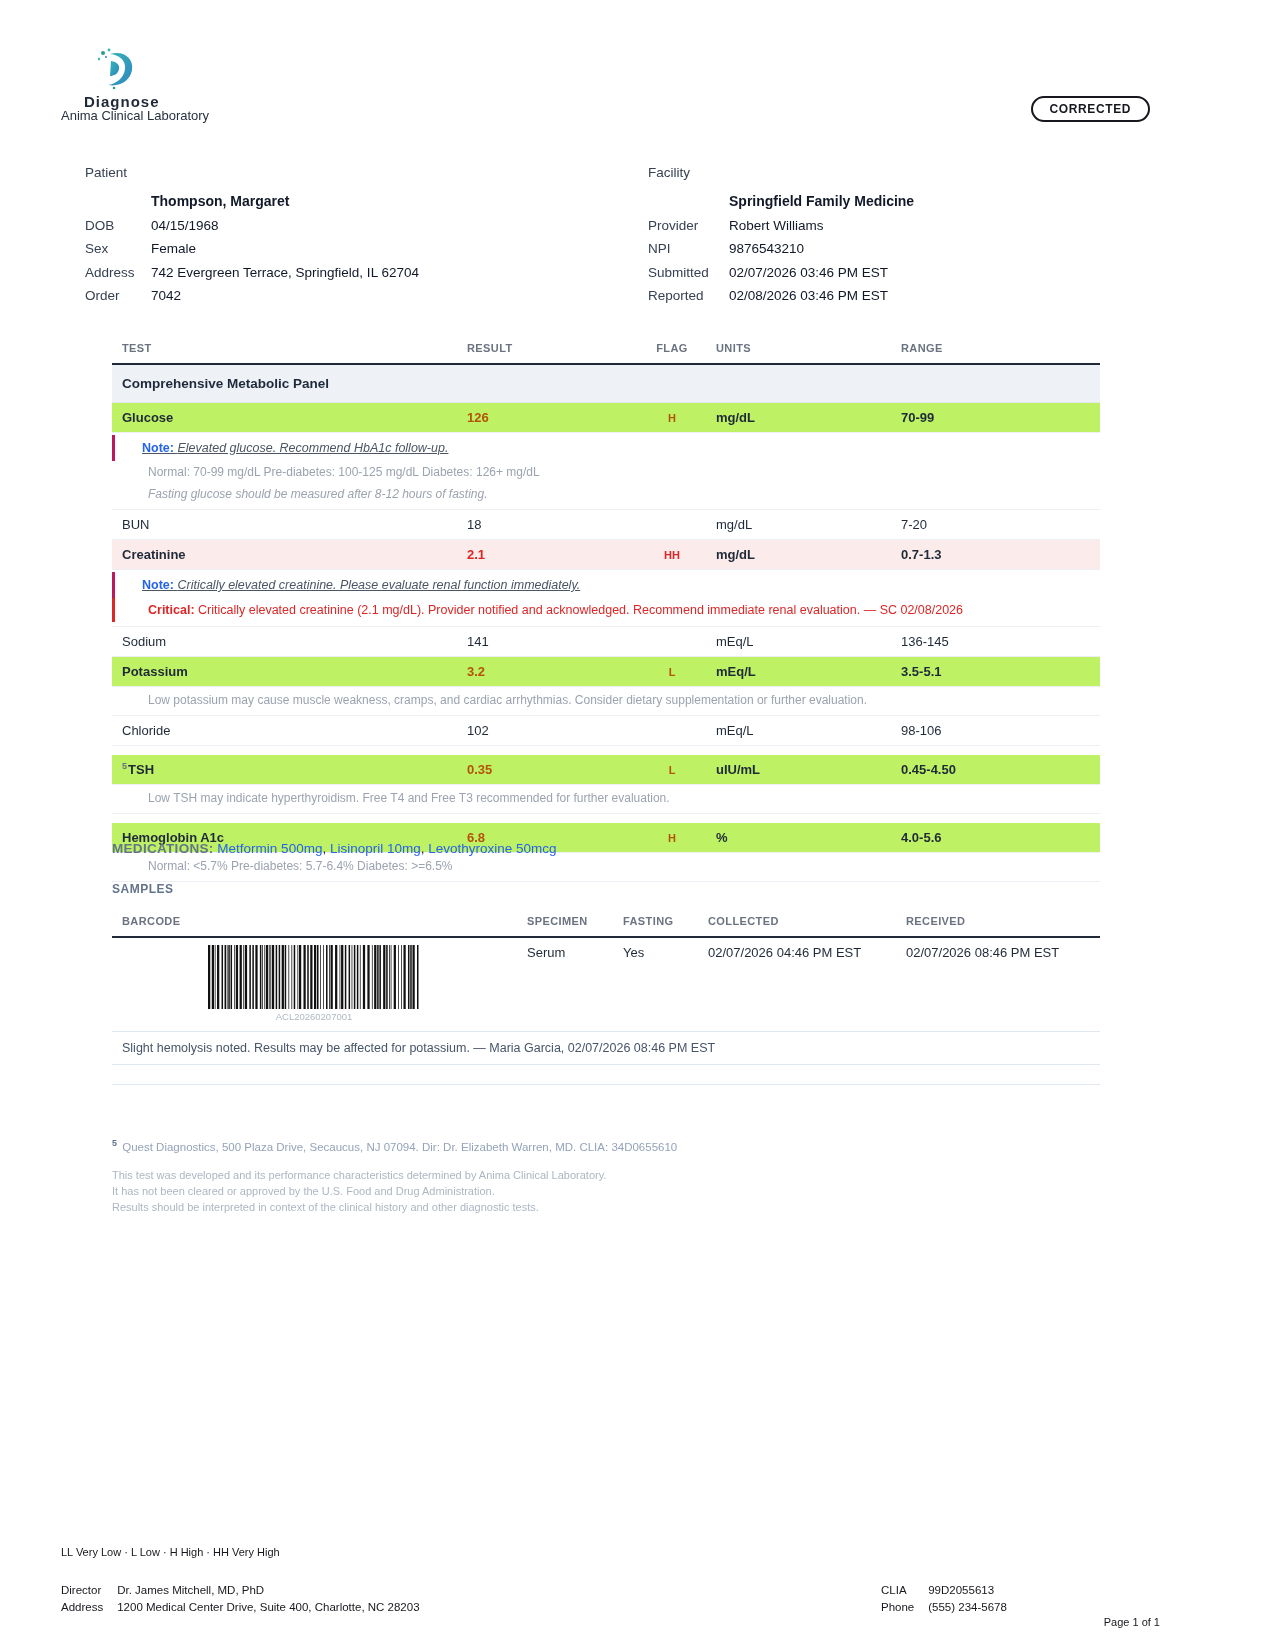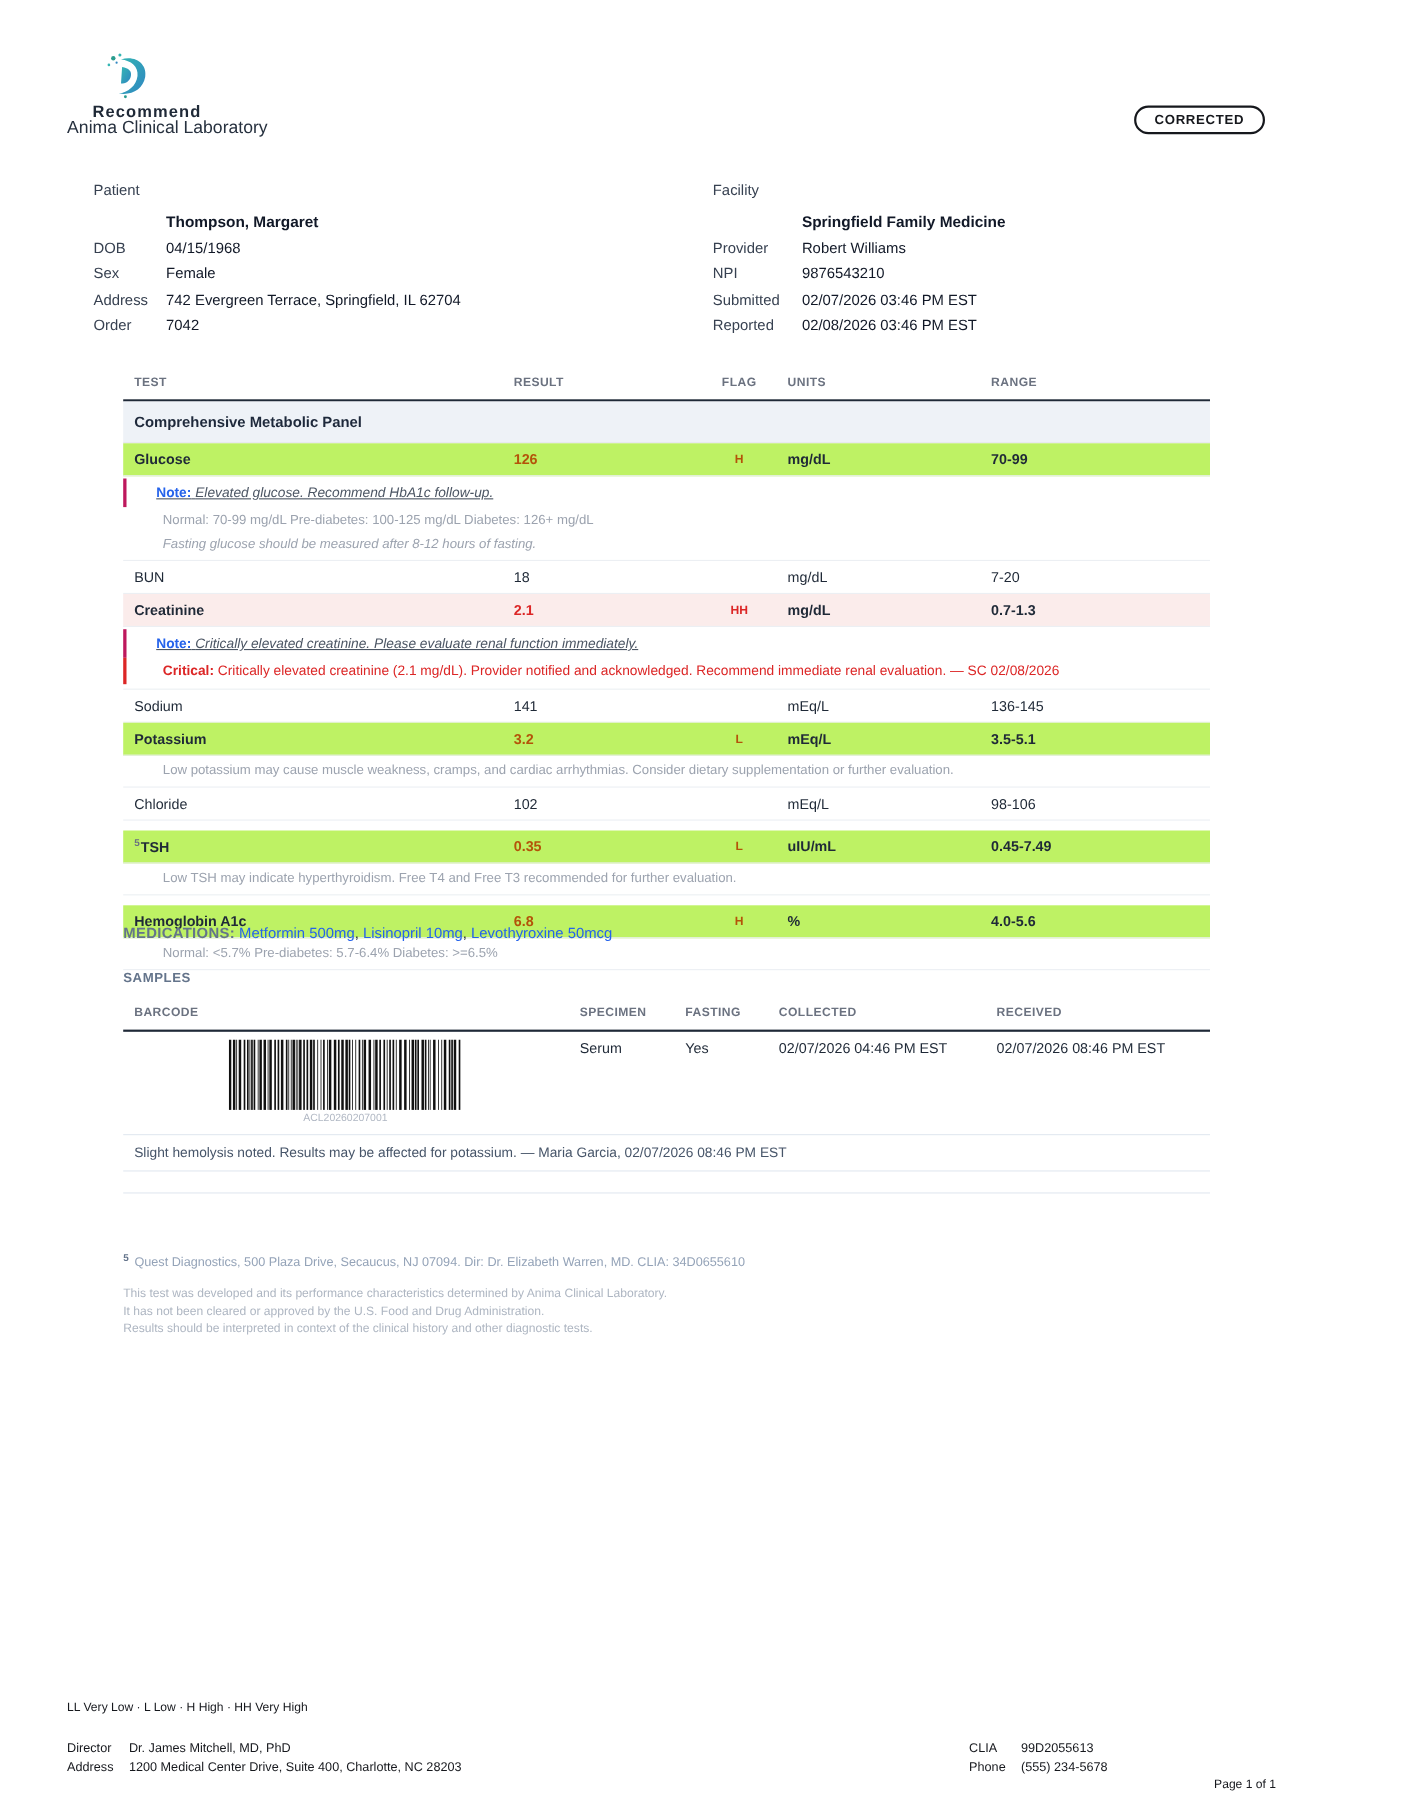--- a/index.html
+++ b/index.html
@@ -8,21 +8,21 @@
     width:1275px; height:1650px; position:relative;
     font-family:"Liberation Sans", sans-serif;
     color:#1f2937; font-size:13px;
   }
   #doc { position:relative; width:1275px; height:1650px; overflow:hidden; background:#fff; }
 
   
   .logo-block { position:absolute; left:84px; top:46px; width:120px; }
   .logo-icon { display:block; margin-left:10px; }
   .logo-word { font-weight:700; font-size:15px; letter-spacing:1px; color:#1f2937; margin-top:1px; }
-  .lab-name { position:absolute; left:61px; top:108px; font-size:16px; color:#27313f; }
+  .lab-name { position:absolute; left:61px; top:108px; font-size:13px; color:#27313f; }
   .badge {
     position:absolute; top:96px; right:125px;
     border:2px solid #16181d; border-radius:15px;
     padding:4px 17px; font-weight:700; font-size:12px; letter-spacing:.6px; color:#16181d;
     background:#fff;
   }
 
   
   .info { position:absolute; left:85px; top:161px; width:1090px; display:flex; }
   .info-left { width:563px; }
@@ -121,21 +121,21 @@
       </defs>
       <path d="M16 8 C30 4 40 13 38 24 C36 35 26 41 14 39 C22 38 30 32 31 23 C32 14 25 9 16 8 Z" fill="url(#lg)"></path>
       <path d="M15 12 C24 12 29 17 28 23 C27 30 21 34 13 33 L14 12 Z" fill="#ffffff" opacity="0.85"></path>
       <path d="M17 15 C23 16 26 19 25 23 C24 28 20 30 16 30 Z" fill="url(#lg)"></path>
       <circle cx="9" cy="7" r="2" fill="#2a9d8f"></circle>
       <circle cx="15" cy="4" r="1.4" fill="#35b6b4"></circle>
       <circle cx="5" cy="13" r="1.2" fill="#35b6b4"></circle>
       <circle cx="12" cy="11" r="1" fill="#2f86c1"></circle>
       <circle cx="20" cy="42" r="1.3" fill="#2a9d8f"></circle>
     </svg>
-    <div class="logo-word">Recommend</div>
+    <div class="logo-word">Diagnose</div>
   </div>
   <div class="lab-name">Anima Clinical Laboratory</div>
   <div class="badge">CORRECTED</div>
 
   <div class="info">
     <div class="info-left">
       <div class="info-row">
         <span class="lbl">Patient</span>
         <span class="val strong">Thompson, Margaret</span>
       </div>
@@ -260,21 +260,21 @@
       <span class="c5">98-106</span>
     </div>
 
     <div class="gap"></div>
 
     <div class="trow warn">
       <span class="c1"><span class="sup">5</span><span>TSH</span></span>
       <span class="c2 res-warn">0.35</span>
       <span class="c3 flag warn">L</span>
       <span class="c4">uIU/mL</span>
-      <span class="c5">0.45-7.49</span>
+      <span class="c5">0.45-4.50</span>
     </div>
     <div class="note-block">
       <div class="gray-line">Low TSH may indicate hyperthyroidism. Free T4 and Free T3 recommended for further evaluation.</div>
     </div>
 
     <div class="gap"></div>
 
     <div class="trow warn">
       <span class="c1">Hemoglobin A1c</span>
       <span class="c2 res-warn">6.8</span>

